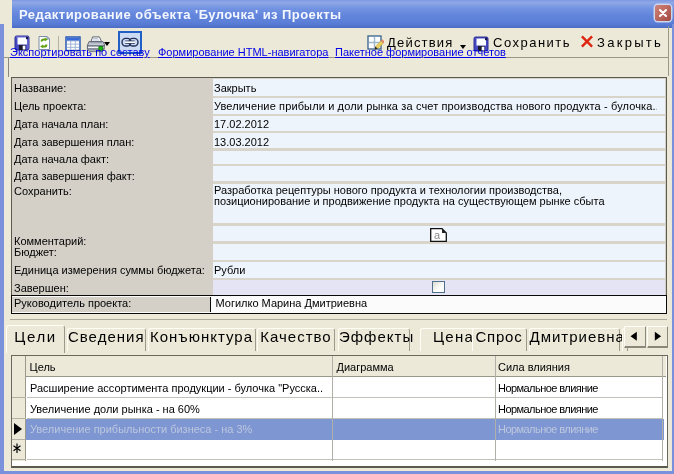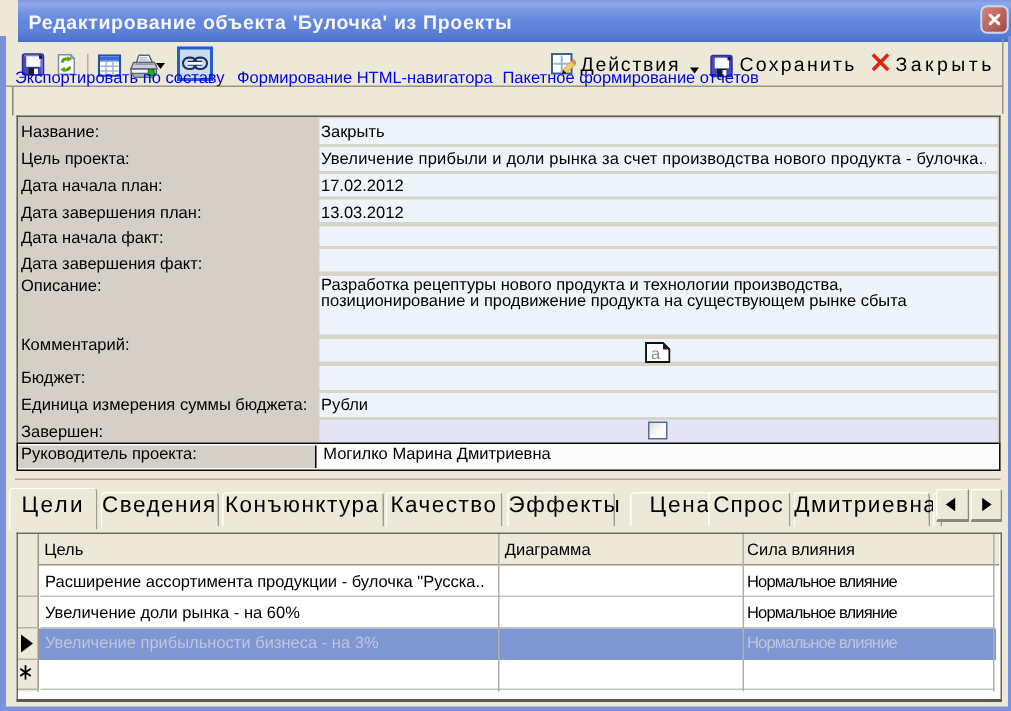--- a/index.html
+++ b/index.html
@@ -9,21 +9,21 @@
 #title span{position:absolute;left:7px;top:7px;font-size:13px;font-weight:bold;color:#f4f7ff;letter-spacing:.45px}
 #closebtn{left:655px;top:5px;width:16px;height:16px;border-radius:3px;background:linear-gradient(135deg,#d08379 0%,#bf6a61 45%,#a04a43 100%);box-shadow:0 0 0 1.5px #ccd6ee}
 #closebtn svg{position:absolute;left:4px;top:4px}
 
 .wb{background:#7b91dc}
 
 .sep{width:1px;background:#b5b2a5}
 .tbtxt{font-size:13px;color:#000;top:34.5px;letter-spacing:1.5px}
 #chainbtn{left:118px;top:31px;width:24px;height:23px;border:2px solid #1f5fc6;background:#cbdbf4}
 
-.lnk{font-size:11px;color:#0000e8;top:46px;white-space:nowrap}
+.lnk{font-size:11px;color:#0000e8;text-decoration:underline;top:46px;white-space:nowrap}
 
 .flabel{font-size:11px;color:#000;left:14px;white-space:nowrap}
 .fval{font-size:11px;color:#000;left:214px;white-space:nowrap}
 .field{left:212.5px;width:452px;height:15px;background:#eef4fb}
 
 .tab{top:327.5px;height:23.5px;background:#ece9d8;border-top:1.5px solid #fffef4;border-left:1.5px solid #fffef4;border-right:1.5px solid #9c9a8a;border-radius:3px 3px 0 0;font-size:15px;letter-spacing:1px;color:#000;text-align:center;padding-top:1.5px;line-height:14px}
 .arrbtn{top:326px;width:21.5px;height:21.5px;background:#ece9d8;border-radius:1px;border-top:1.5px solid #fffef6;border-left:1.5px solid #fffef6;border-right:1.5px solid #8a887a;border-bottom:2px solid #8a887a}
 
 .tcell{font-size:11px;color:#000;white-space:nowrap}
 </style></head><body>
@@ -127,22 +127,22 @@
   <div class="abs field" style="top:225.5px;height:15.5px"></div>
   <div class="abs field" style="top:243.5px;height:16px"></div>
   <div class="abs field" style="top:262px;height:16px"></div>
   <div class="abs field" style="top:280px;height:14.5px;background:#e4e4f4"></div>
   <div class="abs flabel" style="top:82.3px">Название:</div>
   <div class="abs flabel" style="top:100px">Цель проекта:</div>
   <div class="abs flabel" style="top:118px">Дата начала план:</div>
   <div class="abs flabel" style="top:135.5px">Дата завершения план:</div>
   <div class="abs flabel" style="top:152.5px">Дата начала факт:</div>
   <div class="abs flabel" style="top:169.5px">Дата завершения факт:</div>
-  <div class="abs flabel" style="top:184.5px">Описание:</div>
-  <div class="abs flabel" style="top:224px">Комментарий:</div>
+  <div class="abs flabel" style="top:184.5px">Сохранить:</div>
+  <div class="abs flabel" style="top:235px">Комментарий:</div>
   <div class="abs flabel" style="top:245.5px">Бюджет:</div>
   <div class="abs flabel" style="top:264px">Единица измерения суммы бюджета:</div>
   <div class="abs flabel" style="top:281.5px">Завершен:</div>
   <div class="abs fval" style="top:82.3px">Закрыть</div>
   <div class="abs fval" style="top:100px;width:443px;overflow:hidden;letter-spacing:.13px">Увеличение прибыли и доли рынка за счет производства нового продукта - булочка...</div>
   <div class="abs fval" style="top:118px">17.02.2012</div>
   <div class="abs fval" style="top:135.5px">13.03.2012</div>
   <div class="abs fval" style="top:184.5px;line-height:11.5px">Разработка рецептуры нового продукта и технологии производства,<br>позиционирование и продвижение продукта на существующем рынке сбыта</div>
   <div class="abs fval" style="top:264px">Рубли</div>
 

